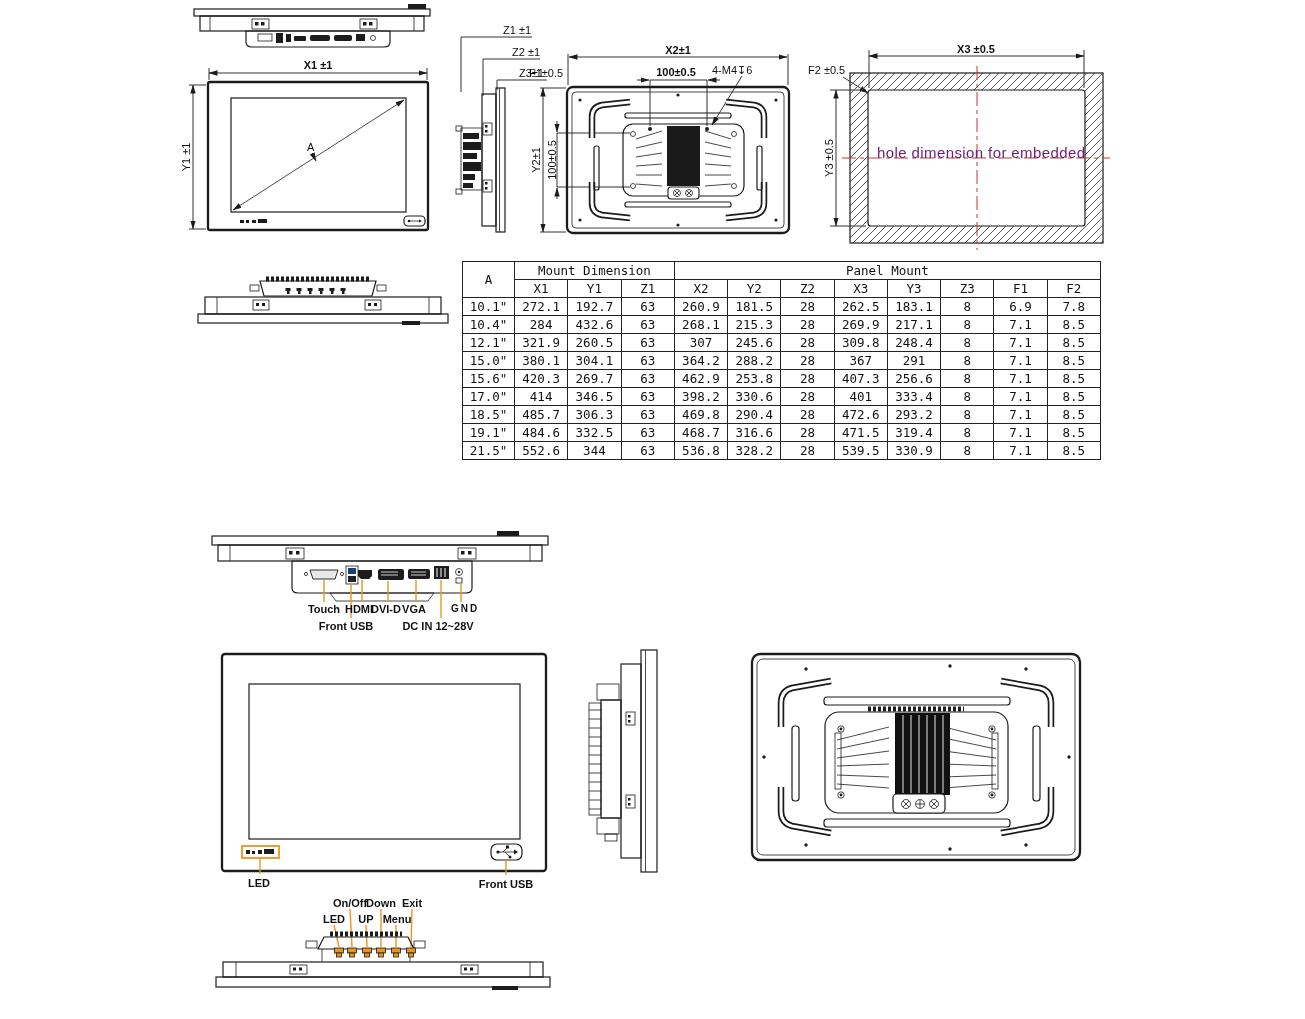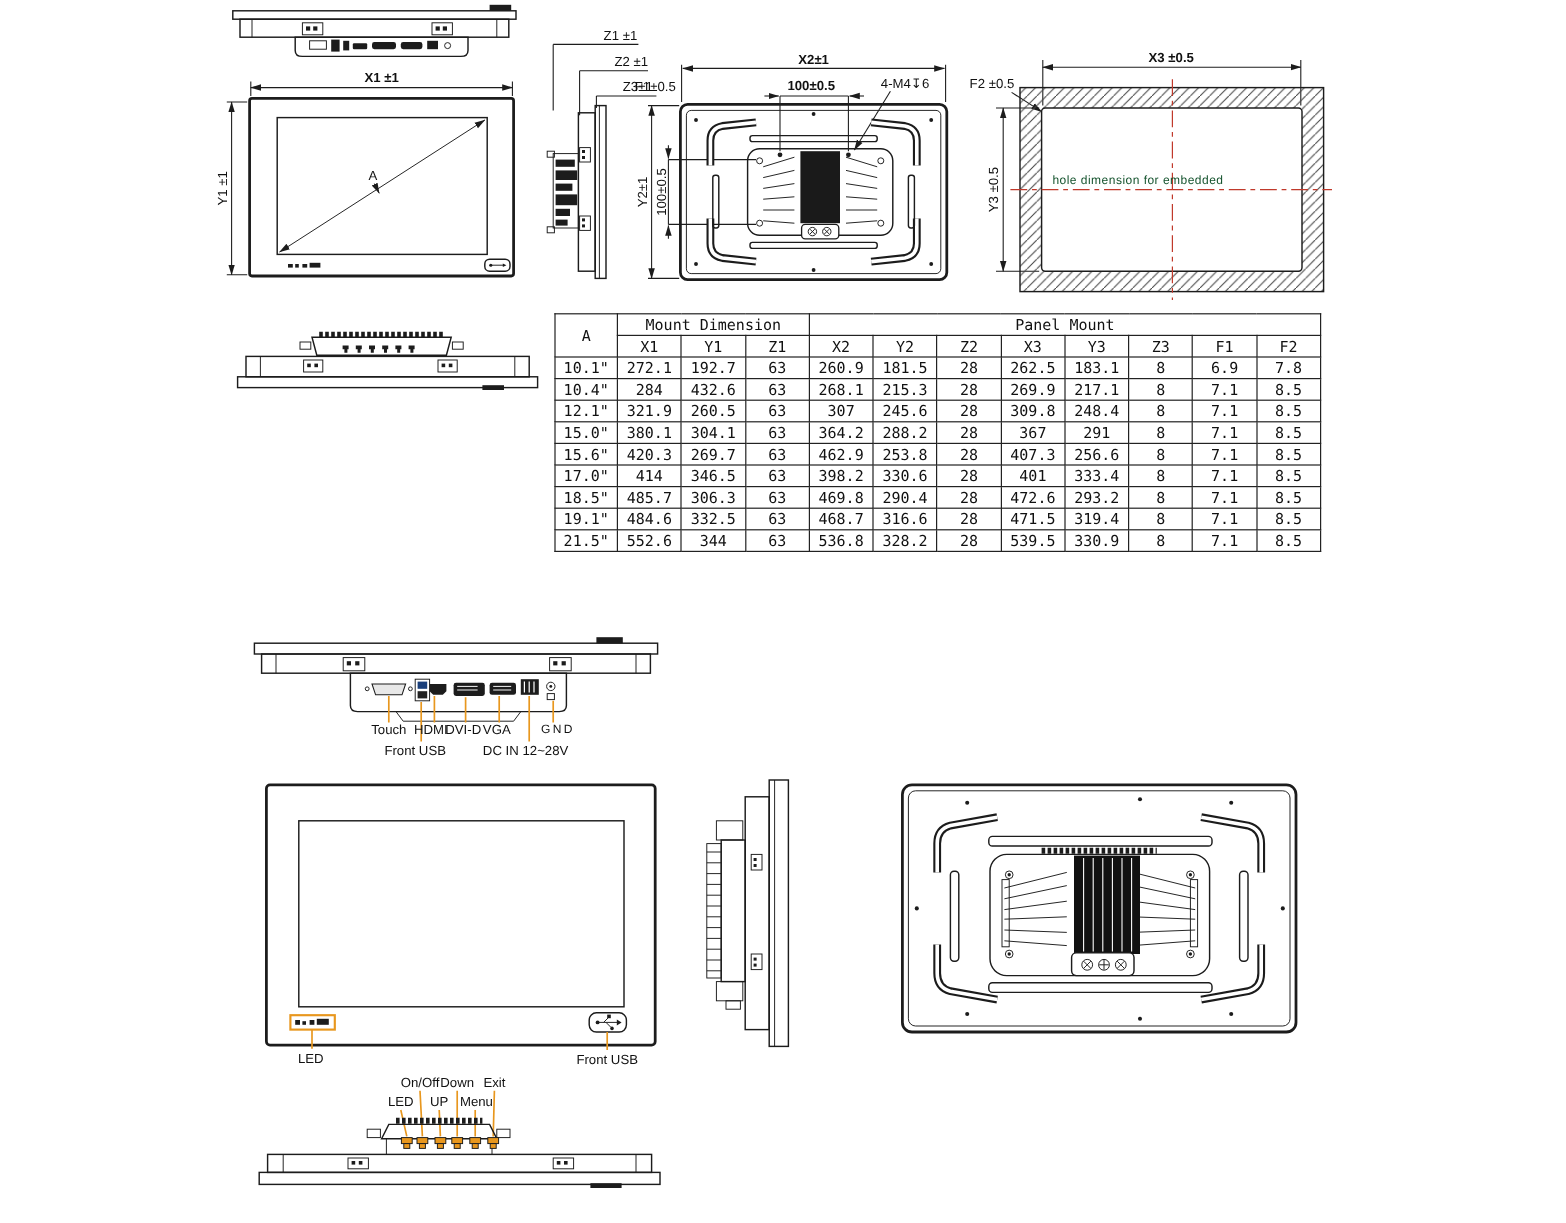--- a/index.html
+++ b/index.html
@@ -13,22 +13,22 @@
   .dim{fill:none;stroke:#1c1c1c;stroke-width:0.9;}
   .org{fill:none;stroke:#E8971E;stroke-width:1.4;}
   .orgf{fill:#E8971E;stroke:#1c1c1c;stroke-width:0.8;}
   .red{fill:none;stroke:#C0392B;stroke-width:1;stroke-dasharray:14 4 4 4;}
   .wht{fill:none;stroke:#ffffff;stroke-width:3;}
   .bk6{fill:none;stroke:#1c1c1c;stroke-width:6.5;stroke-linejoin:round;}
   .serr{fill:none;stroke:#1c1c1c;stroke-width:5;stroke-dasharray:3 2;}
   .lbl{position:absolute;font-size:11px;line-height:1.1;color:#111;white-space:nowrap;}
   .c{transform:translateX(-50%);font-weight:bold;}
   .rot{transform:translate(-50%,-50%) rotate(-90deg);}
-  .b{font-weight:normal;}
-  .note{font-size:10px;color:#14532d;letter-spacing:.4px;}
+  .b{font-weight:bold;}
+  .note{font-size:15px;color:#701a75;letter-spacing:.4px;}
   #spec-table{position:absolute;left:462px;top:261px;width:639px;border-collapse:collapse;
       table-layout:fixed;font-family:"DejaVu Sans Mono","Liberation Mono",monospace;
       font-size:12.5px;color:#111;}
   #spec-table td{border:1px solid #222;text-align:center;vertical-align:middle;
       height:17px;padding:0;overflow:hidden;}
 </style>
 </head>
 <body>
 
 <div id="canvas">
@@ -366,21 +366,21 @@
 
 <span class="lbl c" style="left:318px;top:59px">X1 ±1</span>
 <span class="lbl rot" style="left:186px;top:157px">Y1 ±1</span>
 <span class="lbl" style="left:307px;top:141px">A</span>
 <span class="lbl" style="left:503px;top:24px">Z1 ±1</span>
 <span class="lbl" style="left:512px;top:46px">Z2 ±1</span>
 <span class="lbl" style="left:519px;top:67px">Z3±1</span>
 <span class="lbl" style="left:529px;top:67px">F1±0.5</span>
 <span class="lbl c" style="left:678px;top:44px">X2±1</span>
 <span class="lbl c" style="left:676px;top:66px">100±0.5</span>
-<span class="lbl" style="left:734px;top:64px">4-M4↧6</span>
+<span class="lbl" style="left:712px;top:64px">4-M4↧6</span>
 <span class="lbl rot" style="left:536px;top:160px">Y2±1</span>
 <span class="lbl rot" style="left:552px;top:160px">100±0.5</span>
 <span class="lbl c" style="left:976px;top:43px">X3 ±0.5</span>
 <span class="lbl rot" style="left:829px;top:158px">Y3 ±0.5</span>
 <span class="lbl" style="left:808px;top:64px">F2 ±0.5</span>
 <span class="lbl note" style="left:877px;top:145px">hole dimension for embedded</span>
 
 <span class="lbl b c" style="left:324px;top:603px">Touch</span>
 <span class="lbl b c" style="left:359px;top:603px">HDMI</span>
 <span class="lbl b c" style="left:386px;top:603px">DVI-D</span>

